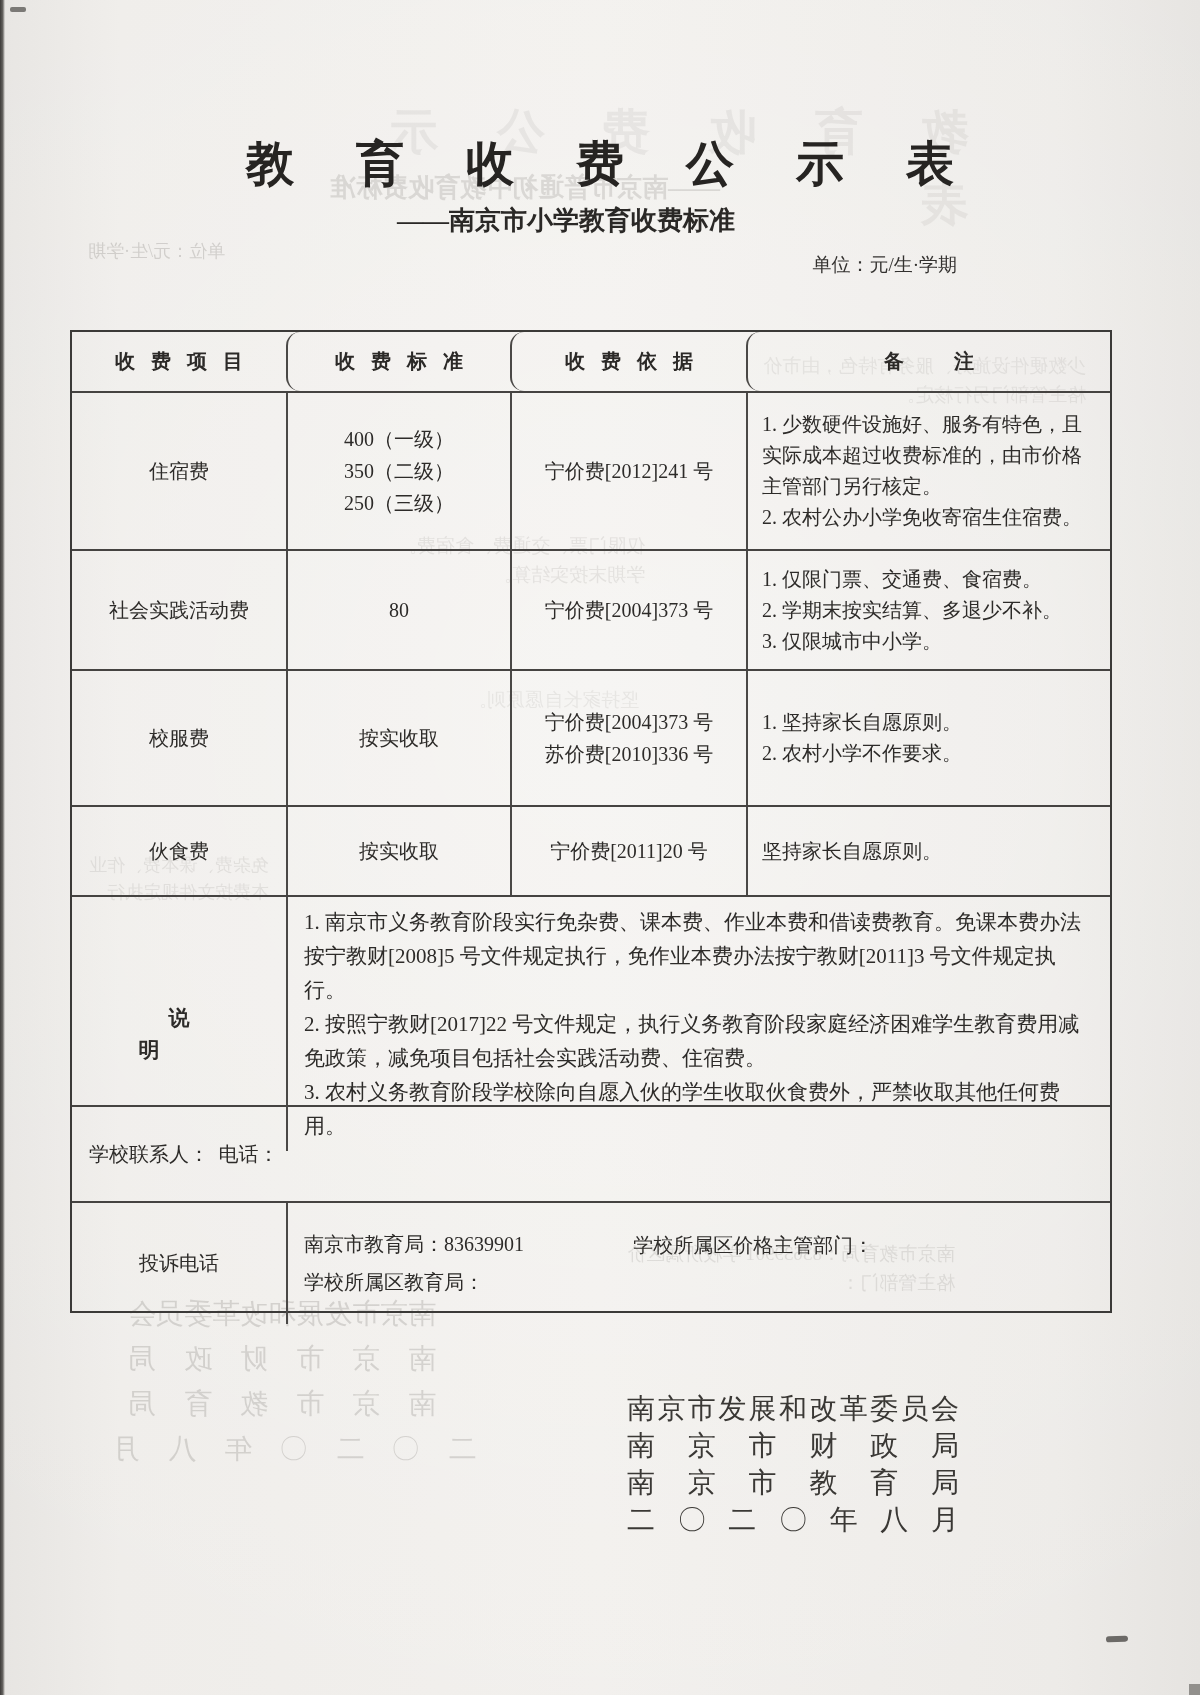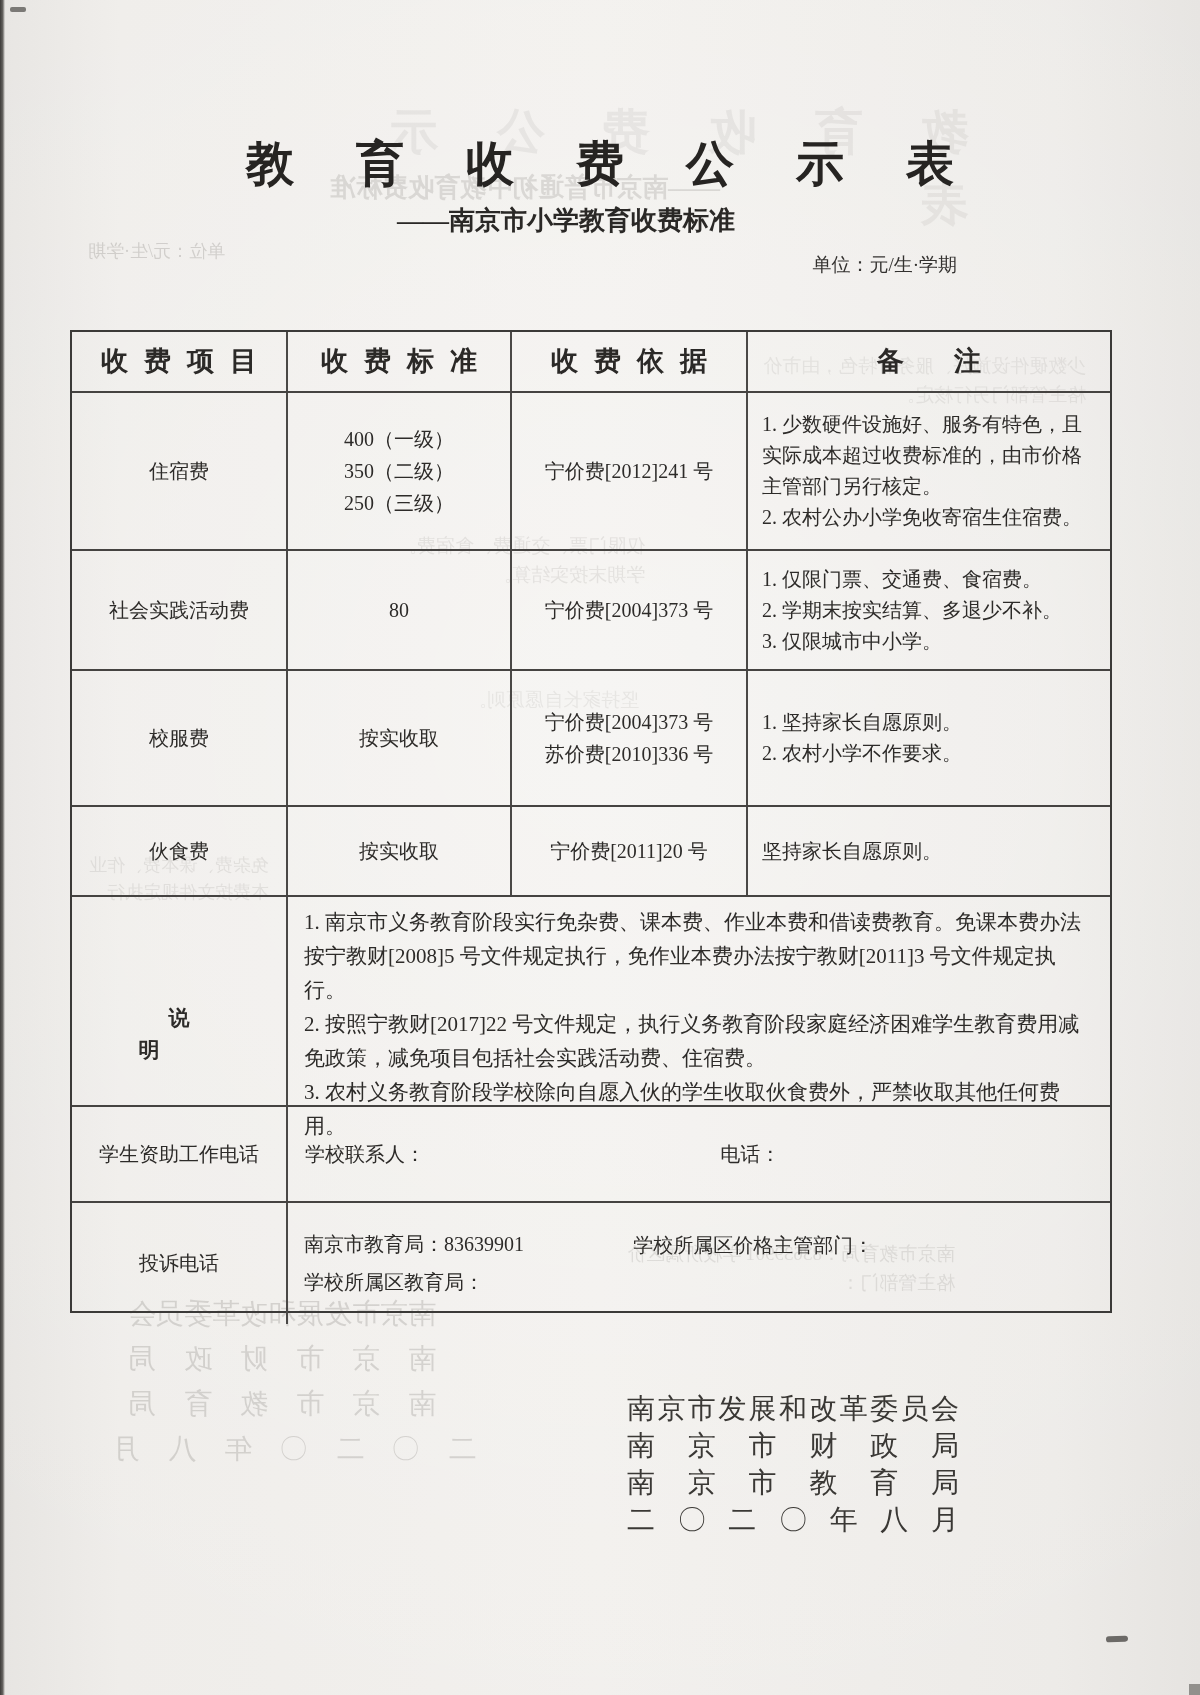--- a/index.html
+++ b/index.html
@@ -39,21 +39,21 @@
   .tr-r4        { height:90px; }
   .tr-notes     { height:210px; }
   .tr-aid       { height:96px; }
   .tr-complaint { height:121px; border-bottom:none; }
 
   .td { box-sizing:border-box; border-left:2px solid #4a4846; display:flex;
         align-items:center; justify-content:center; font-size:20px; line-height:1.55;
         text-align:center; padding:4px 10px; }
   .td:first-child { border-left:none; }
 
-  .th { font-size:27px; font-weight:600; letter-spacing:16px; text-indent:16px; color:#2b2927; }
+  .th { font-size:20px; font-weight:600; letter-spacing:16px; text-indent:16px; color:#2b2927;border-radius:14px; }
   .th-bz { letter-spacing:50px; text-indent:50px; }
 
   .c-remark { justify-content:flex-start; text-align:left; padding:6px 12px 6px 14px; }
   .lines div { line-height:1.6; }
   .remark div { line-height:1.55; }
 
   .notes-label { font-size:21px; letter-spacing:60px; text-indent:60px; font-weight:600;margin-top:20px; }
   .notes-cell { justify-content:flex-start; text-align:left; align-items:center;
                 padding:8px 14px 8px 16px; font-size:21px; }
   .notes-cell .lines div { line-height:1.62; }
@@ -204,21 +204,20 @@
       <div class="td notes-cell">
         <div class="lines">
             <div>1. 南京市义务教育阶段实行免杂费、课本费、作业本费和借读费教育。免课本费办法按宁教财[2008]5 号文件规定执行，免作业本费办法按宁教财[2011]3 号文件规定执行。</div>
             <div>2. 按照宁教财[2017]22 号文件规定，执行义务教育阶段家庭经济困难学生教育费用减免政策，减免项目包括社会实践活动费、住宿费。</div>
             <div>3. 农村义务教育阶段学校除向自愿入伙的学生收取伙食费外，严禁收取其他任何费用。</div>
           </div>
       </div>
     </div>
 
     <div class="tr tr-cols2 tr-aid">
-      <div class="td">学生资助工作电话</div>
       <div class="td aid-cell">
         <span>学校联系人：</span>
         <span class="aid-phone">电话：</span>
       </div>
     </div>
 
     <div class="tr tr-cols2 tr-complaint">
       <div class="td">投诉电话</div>
       <div class="td complaint-cell">
         <div>南京市教育局：83639901</div>

